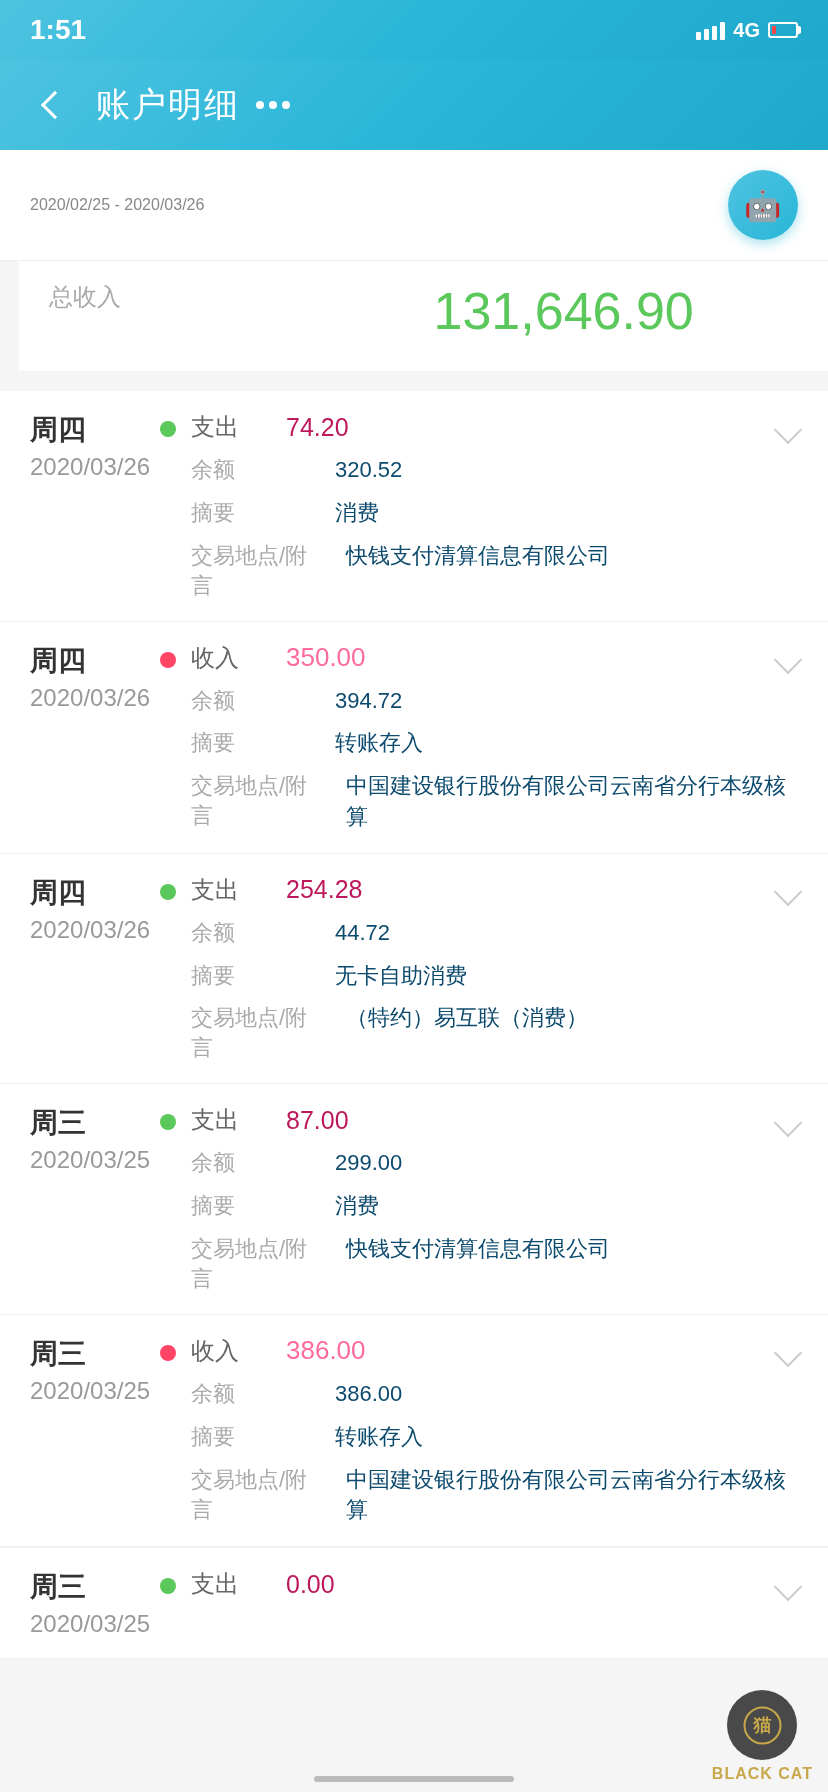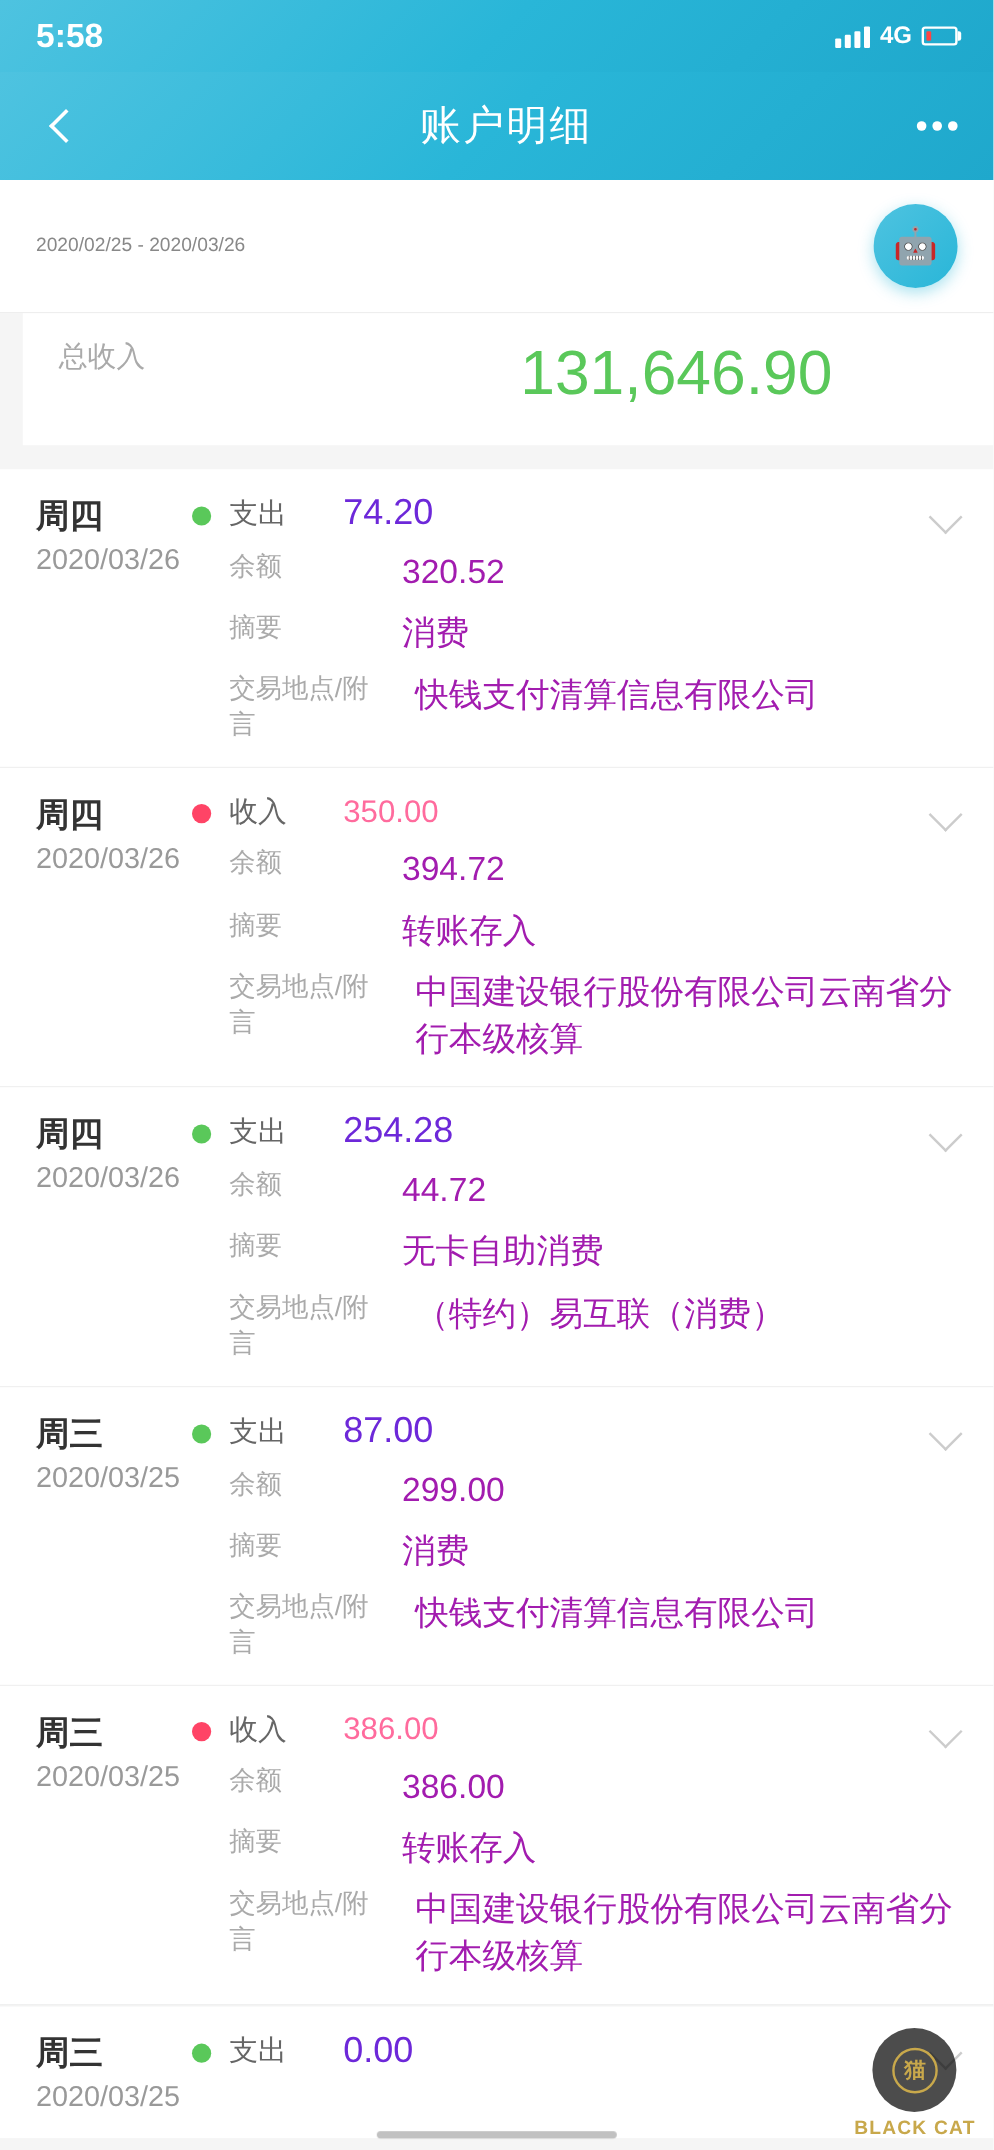--- a/index.html
+++ b/index.html
@@ -76,23 +76,23 @@
       font-weight: 700;
       color: white;
     }
 
     
     .header {
       background: linear-gradient(135deg, #4ec3e0 0%, #29b6d8 50%, #1fa8cc 100%);
       height: 90px;
       display: flex;
       align-items: center;
-      justify-content: space-between;
       padding: 0 30px;
       color: white;
+      gap: 16px;
     }
     .back-btn {
       width: 50px;
       height: 50px;
       display: flex;
       align-items: center;
       justify-content: center;
       cursor: pointer;
     }
     .back-arrow {
@@ -232,39 +232,39 @@
       margin-top: 4px;
       flex-shrink: 0;
     }
     .trans-type-label {
       font-size: 24px;
       color: #666;
       width: 80px;
       flex-shrink: 0;
     }
     .trans-amount-green {
-      font-size: 30px;
-      color: #6d28d9;
+      font-size: 25px;
+      color: #be185d;
       font-weight: 500;
     }
     .trans-amount-pink {
       font-size: 26px;
       color: #ff6b9d;
       font-weight: 500;
     }
     .trans-field-label {
       font-size: 22px;
       color: #aaa;
       width: 160px;
       flex-shrink: 0;
       padding-left: 31px;
     }
     .trans-field-value {
-      font-size: 28px;
-      color: #a21caf;
+      font-size: 22px;
+      color: #0c4a6e;
       flex: 1;
       line-height: 1.4;
     }
     .chevron-down {
       width: 20px;
       height: 20px;
       border-right: 2px solid #ccc;
       border-bottom: 2px solid #ccc;
       transform: rotate(45deg);
       margin-top: 5px;
@@ -326,21 +326,21 @@
       height: 6px;
       background: #333;
       border-radius: 3px;
       opacity: 0.3;
     }
   </style>
 </head>
 <body>
 
 <div class="status-bar">
-  <span class="status-time">5:58</span>
+  <span class="status-time">1:51</span>
   <div class="status-icons">
     <div class="signal-bars">
       <div class="signal-bar" style="height:8px"></div>
       <div class="signal-bar" style="height:11px"></div>
       <div class="signal-bar" style="height:14px"></div>
       <div class="signal-bar" style="height:18px"></div>
     </div>
     <span class="lte-label">4G</span>
     <div class="battery-icon">
       <div class="battery-fill"></div>

